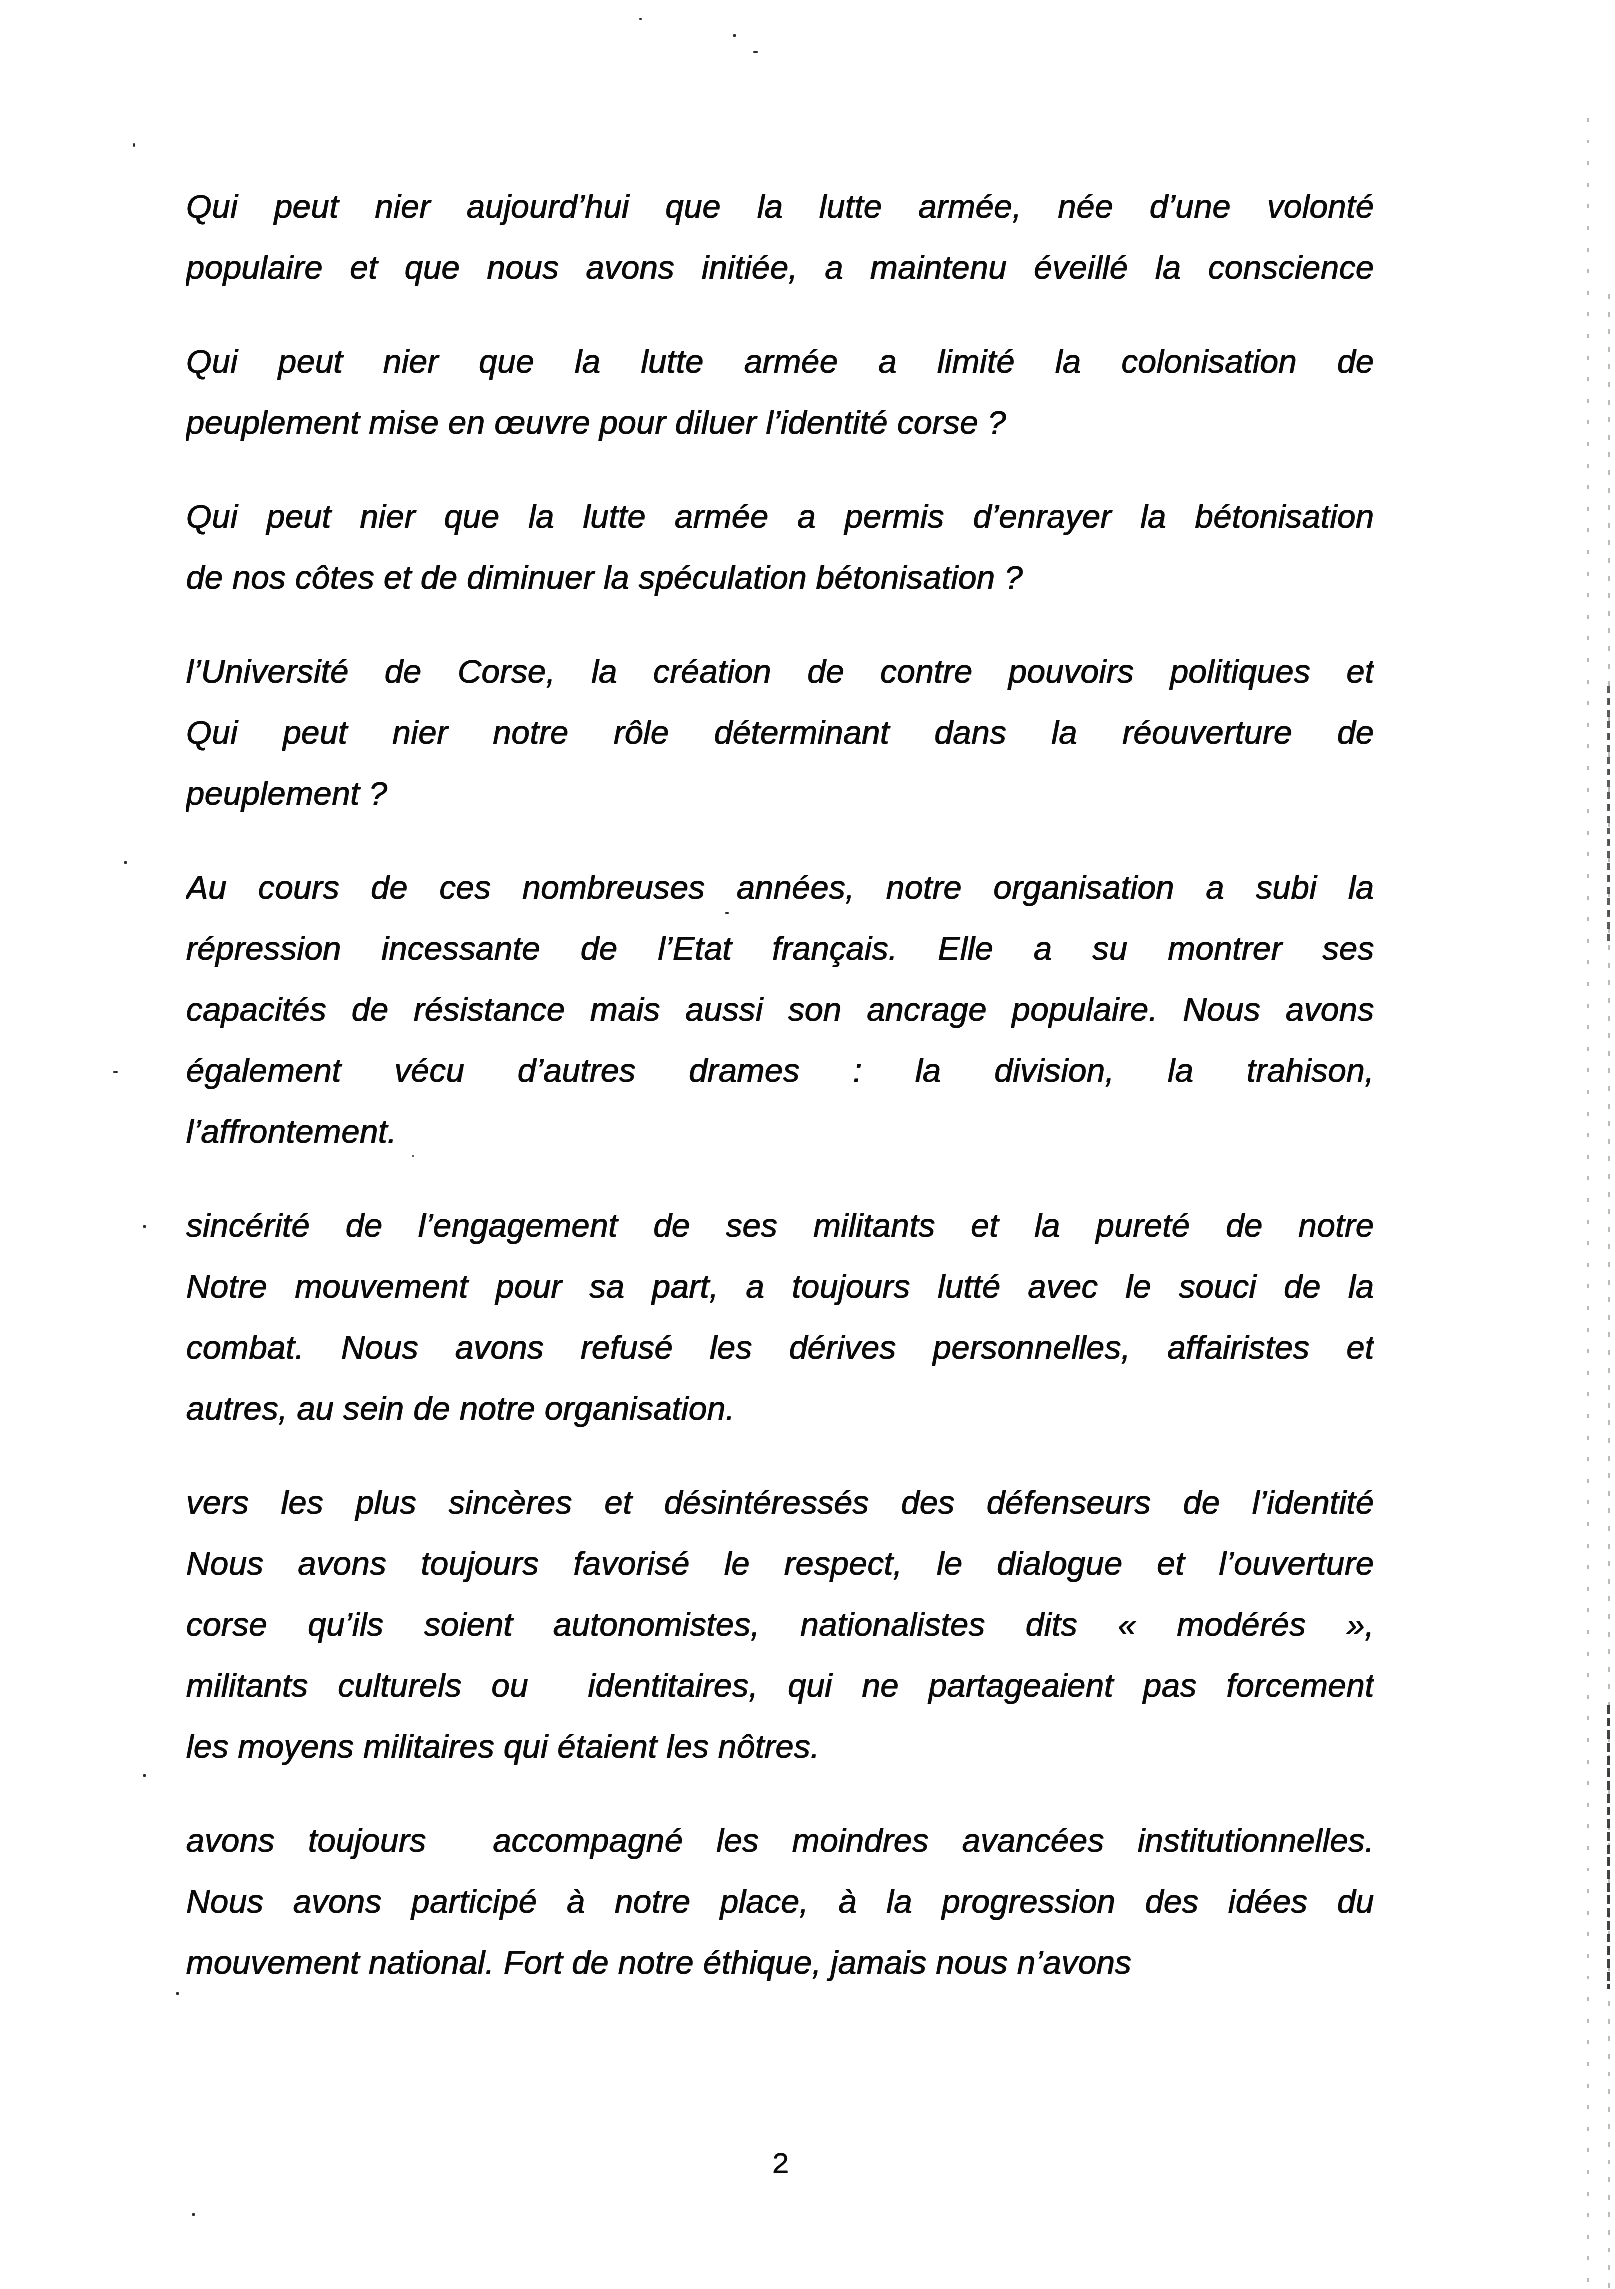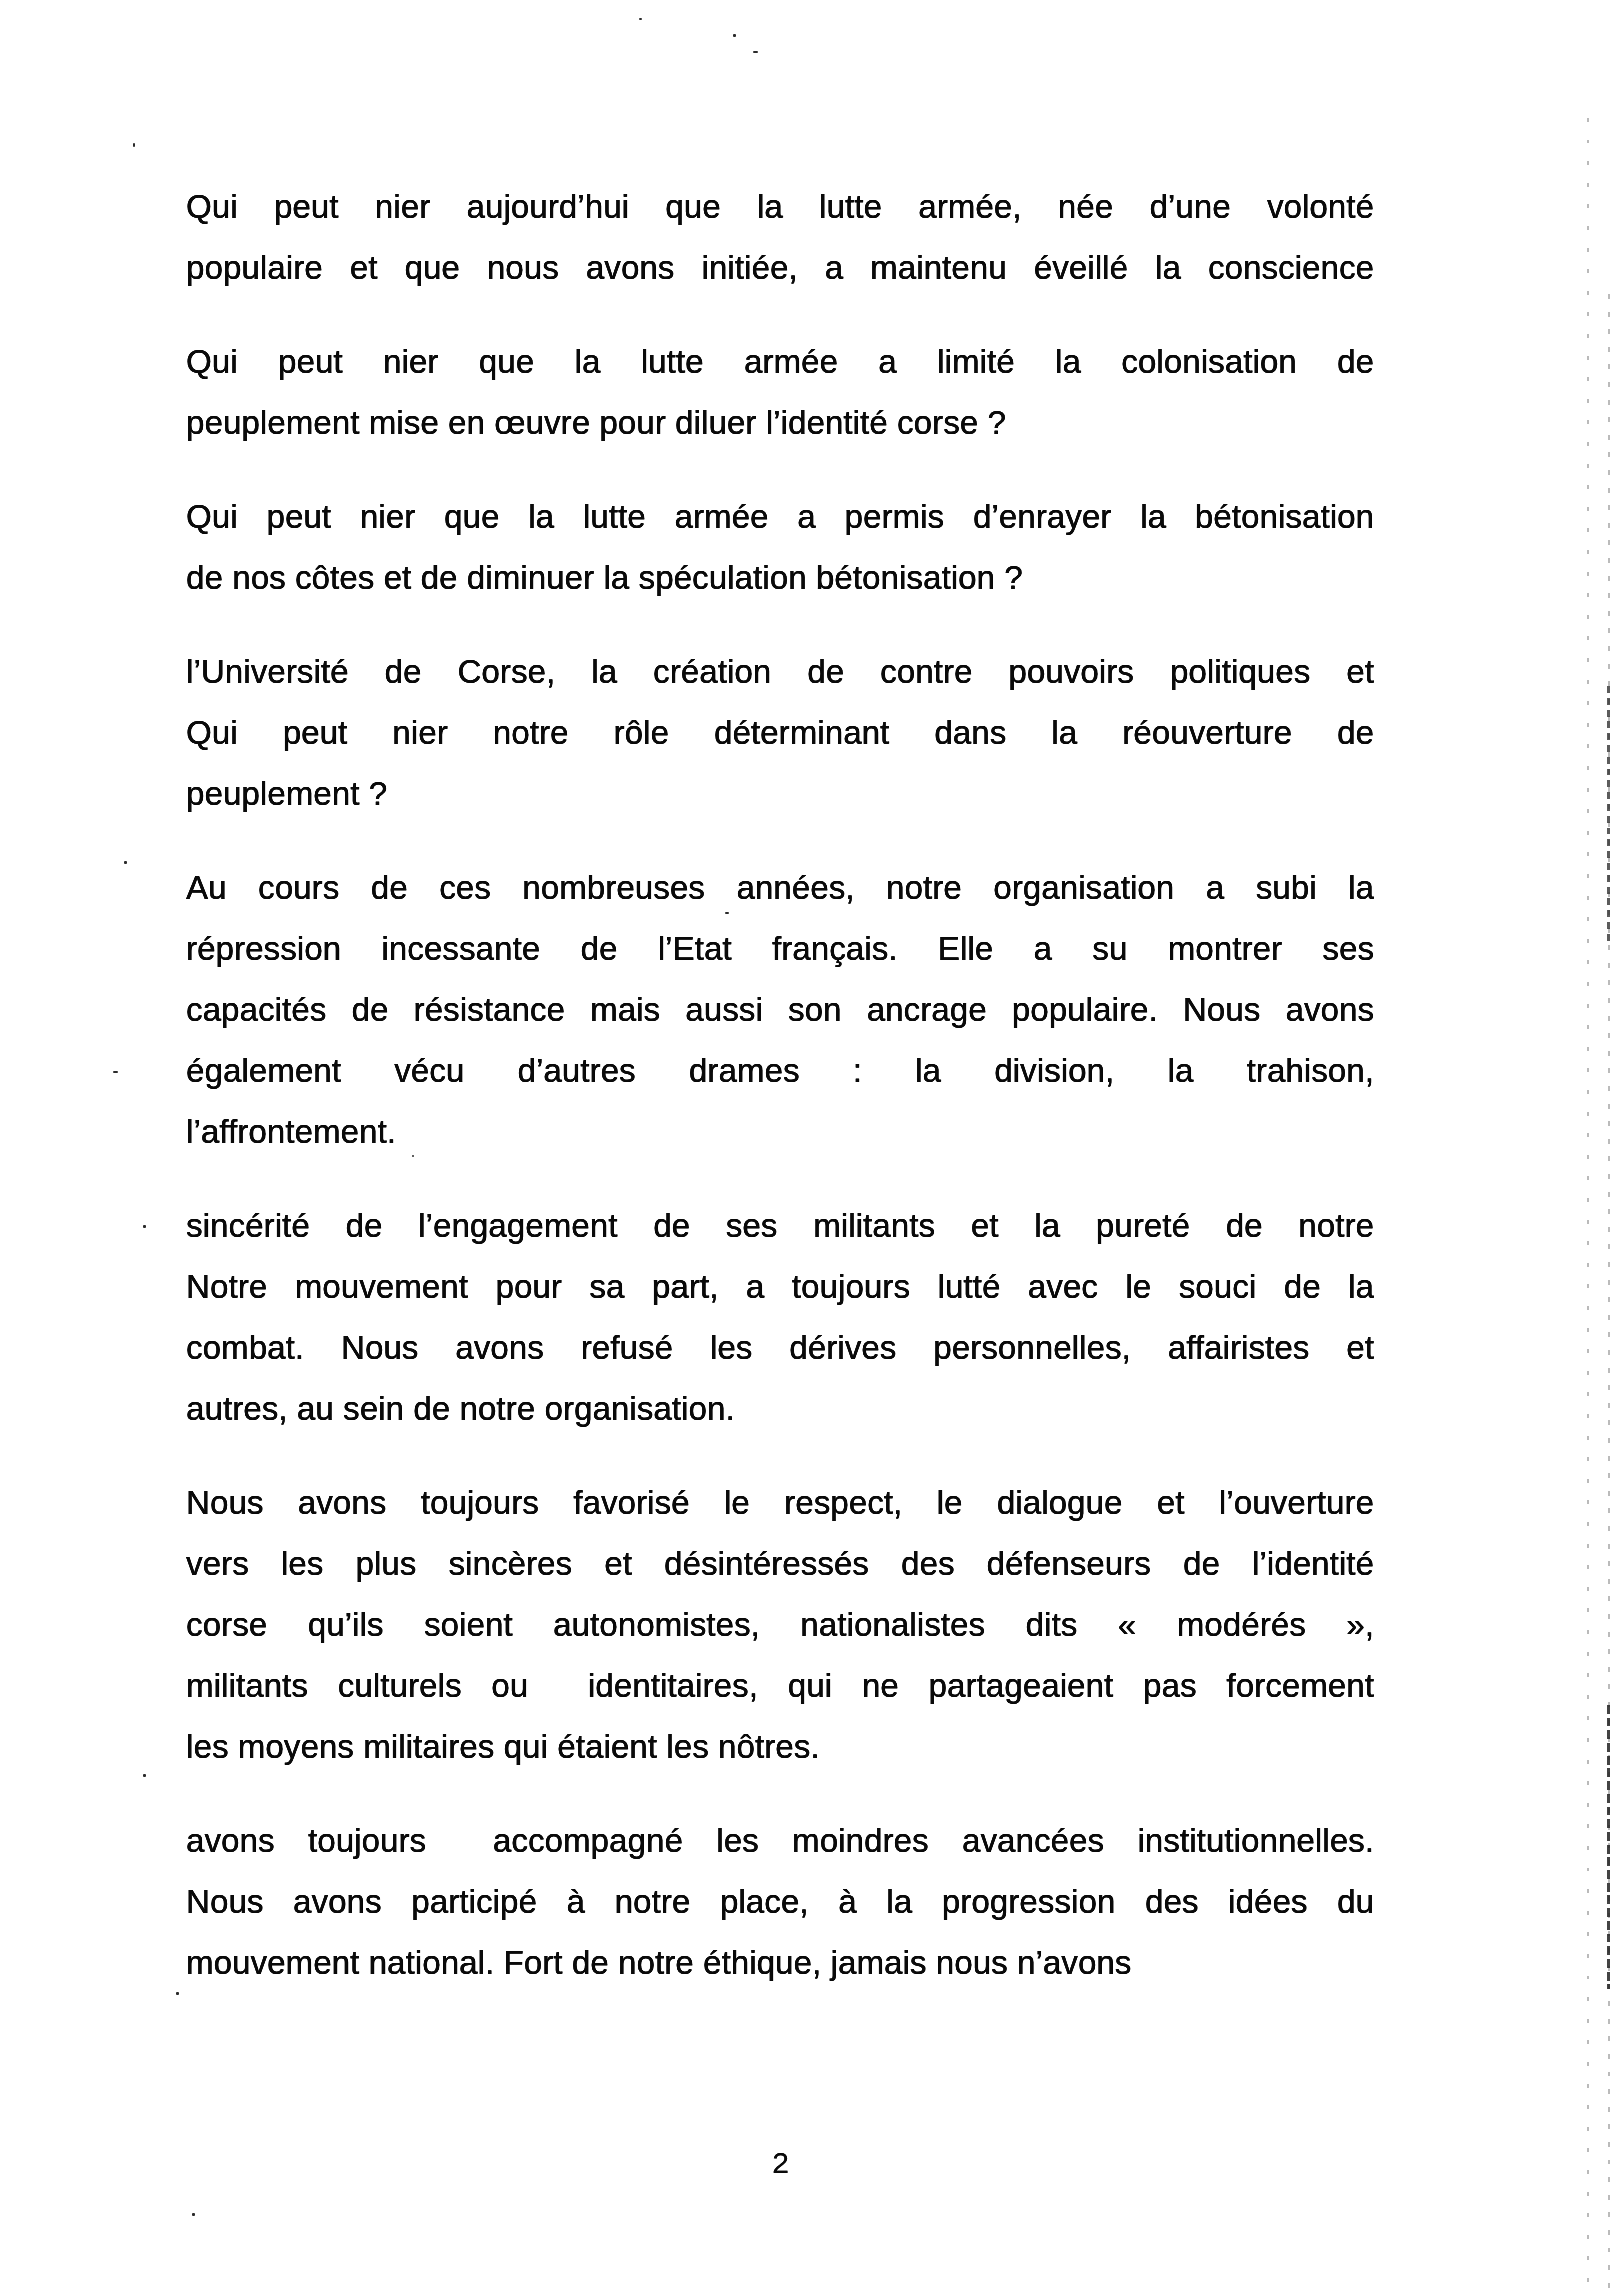--- a/index.html
+++ b/index.html
@@ -21,20 +21,21 @@
     background: #ffffff;
   }
   .text-block {
     position: absolute;
     left: 186px;
     top: 176px;
     width: 1204px;
   }
   .para {
     margin: 0 16px 33px 0;
+    font-style: italic;
   }
   .line {
     height: 61px;
     line-height: 61px;
     font-size: 33px;
     letter-spacing: 0.1px;
     white-space: pre-wrap;
     text-shadow: 0 0 0.6px #000, 0.3px 0 0.2px #000;
     overflow: hidden;
   }
@@ -116,22 +117,22 @@
         <div class="line just">également vécu d’autres drames : la division, la trahison,</div>
         <div class="line">l’affrontement.</div>
       </div>
       <div class="para">
         <div class="line just">sincérité de l’engagement de ses militants et la pureté de notre</div>
         <div class="line just">Notre mouvement pour sa part, a toujours lutté avec le souci de la</div>
         <div class="line just">combat. Nous avons refusé les dérives personnelles, affairistes et</div>
         <div class="line">autres, au sein de notre organisation.</div>
       </div>
       <div class="para">
+        <div class="line just">vers les plus sincères et désintéressés des défenseurs de l’identité</div>
         <div class="line just">Nous avons toujours favorisé le respect, le dialogue et l’ouverture</div>
-        <div class="line just">vers les plus sincères et désintéressés des défenseurs de l’identité</div>
         <div class="line just">corse qu’ils soient autonomistes, nationalistes dits « modérés »,</div>
         <div class="line just">militants culturels ou  identitaires, qui ne partageaient pas forcement</div>
         <div class="line">les moyens militaires qui étaient les nôtres.</div>
       </div>
       <div class="para">
         <div class="line just">avons toujours  accompagné les moindres avancées institutionnelles.</div>
         <div class="line just">Nous avons participé à notre place, à la progression des idées du</div>
         <div class="line">mouvement national. Fort de notre éthique, jamais nous n’avons</div>
       </div>
     </div>

